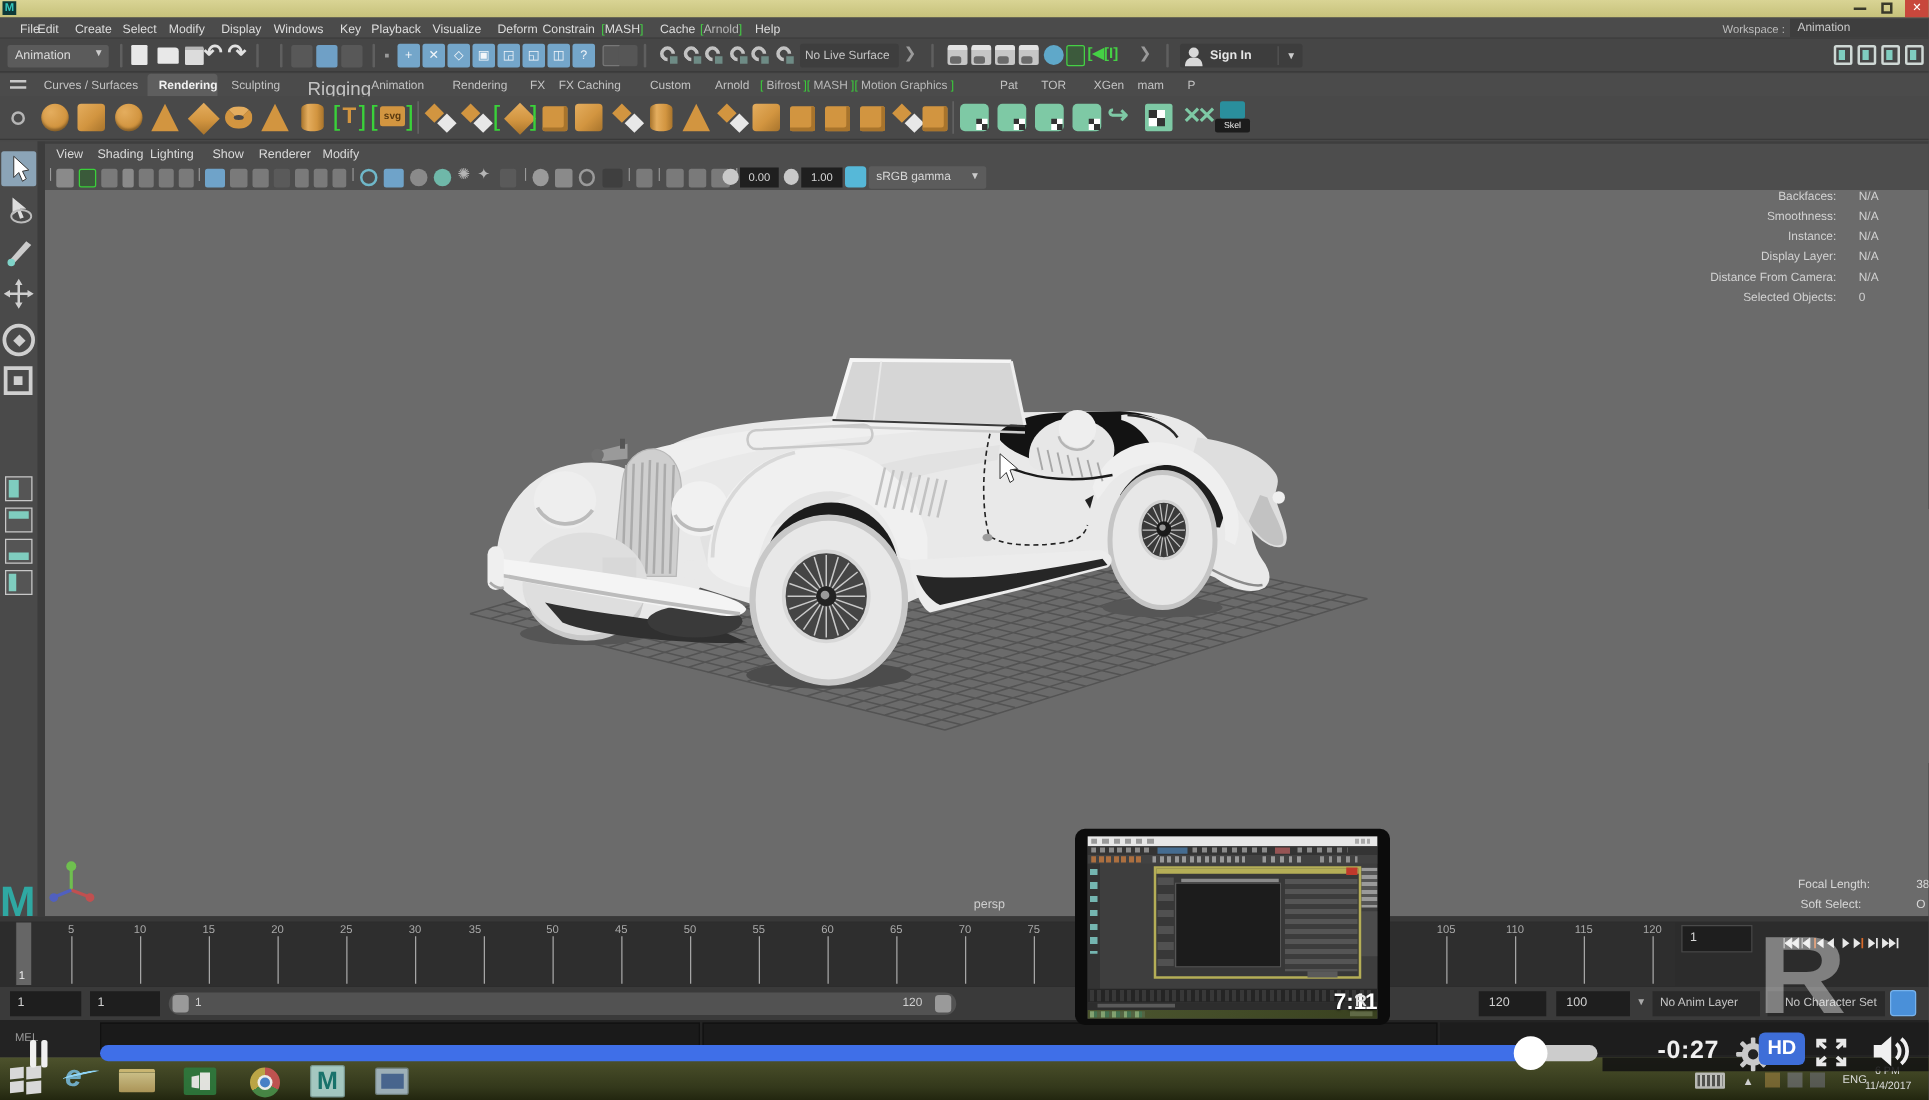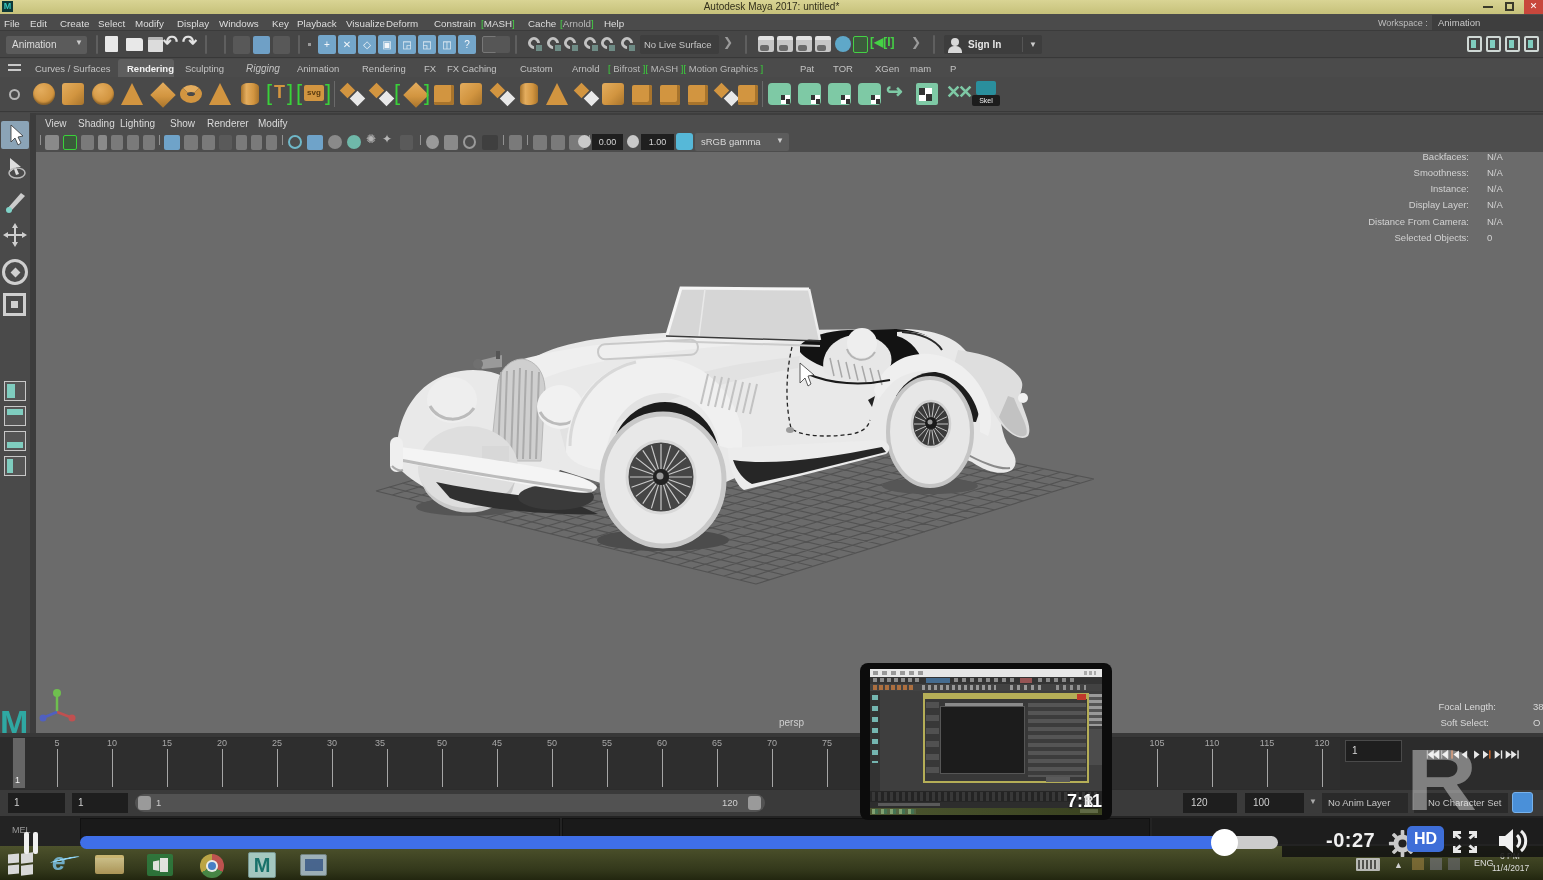--- a/index.html
+++ b/index.html
@@ -5,37 +5,36 @@
 html,body{width:1543px;height:880px;overflow:hidden;background:#484848}
 body{font-family:"Liberation Sans",sans-serif;position:relative}
 .abs{position:absolute}
 .txt{position:absolute;white-space:nowrap}
 .ic{position:absolute;border-radius:2px}
 </style></head>
 <body>
 
 <div class="abs" style="left:0;top:0;width:1543px;height:14px;background:linear-gradient(#d9d494,#c6c17a)">
  <div class="abs" style="left:2px;top:1px;width:11px;height:11px;background:#0d3938;color:#35c4bc;font-size:9px;font-weight:bold;text-align:center;line-height:11px">M</div>
- <div class="txt" style="left:0;top:1px;width:1543px;text-align:center;font-size:10px;color:#33301c">Autodesk Maya 2017: untitled*</div>
  <div class="abs" style="left:1483px;top:6px;width:10px;height:2px;background:#3a3a2a"></div>
  <div class="abs" style="left:1505px;top:2px;width:9px;height:9px;border:2px solid #3a3a2a"></div>
  <div class="abs" style="left:1524px;top:0;width:19px;height:14px;background:#c8473c;color:#fff;font-size:9px;text-align:center;line-height:13px">✕</div>
 </div>
 <div class="abs" style="left:0;top:14px;width:1543px;height:17px;background:#4b4b4b;border-bottom:1px solid #3b3b3b">
-    <div class="txt" style="left:4px;top:4px;font-size:9.8px;color:#dedede">File</div>
+    <div class="txt" style="left:16px;top:4px;font-size:9.8px;color:#dedede">File</div>
     <div class="txt" style="left:30px;top:4px;font-size:9.8px;color:#dedede">Edit</div>
     <div class="txt" style="left:60px;top:4px;font-size:9.8px;color:#dedede">Create</div>
     <div class="txt" style="left:98px;top:4px;font-size:9.8px;color:#dedede">Select</div>
     <div class="txt" style="left:135px;top:4px;font-size:9.8px;color:#dedede">Modify</div>
     <div class="txt" style="left:177px;top:4px;font-size:9.8px;color:#dedede">Display</div>
     <div class="txt" style="left:219px;top:4px;font-size:9.8px;color:#dedede">Windows</div>
     <div class="txt" style="left:272px;top:4px;font-size:9.8px;color:#dedede">Key</div>
     <div class="txt" style="left:297px;top:4px;font-size:9.8px;color:#dedede">Playback</div>
     <div class="txt" style="left:346px;top:4px;font-size:9.8px;color:#dedede">Visualize</div>
-    <div class="txt" style="left:386px;top:4px;font-size:9.8px;color:#dedede">Deform</div>
+    <div class="txt" style="left:398px;top:4px;font-size:9.8px;color:#dedede">Deform</div>
     <div class="txt" style="left:434px;top:4px;font-size:9.8px;color:#dedede">Constrain</div>
     <div class="txt" style="left:528px;top:4px;font-size:9.8px;color:#dedede">Cache</div>
     <div class="txt" style="left:604px;top:4px;font-size:9.8px;color:#dedede">Help</div>
     <div class="txt" style="left:481px;top:4px;font-size:9.8px;color:#dedede"><span style="color:#45d145">[</span>MASH<span style="color:#45d145">]</span></div>
     <div class="txt" style="left:560px;top:4px;font-size:9.8px;color:#dedede"><span style="color:#45d145">[</span><span style="color:#b8b8b8">Arnold</span><span style="color:#45d145">]</span></div>
     <div class="txt" style="left:1378px;top:4px;font-size:9px;color:#bdbdbd">Workspace :</div>
     <div class="abs" style="left:1432px;top:1px;width:111px;height:15px;background:#3e3e3e;color:#c9c9c9;font-size:9.5px;padding:2px 0 0 6px">Animation</div>
   </div>
 <div class="abs" style="left:0;top:31px;width:1543px;height:27px;background:#464646;border-bottom:1px solid #383838">
     <div class="abs" style="left:6px;top:5px;width:81px;height:18px;background:#5b5b5b;border-radius:2px;color:#dcdcdc;font-size:10px;padding:3px 0 0 6px">Animation<span style="position:absolute;right:4px;top:2px;color:#ccc;font-size:8px">▼</span></div>
@@ -116,21 +115,21 @@
       <div style="position:absolute;left:2px;top:2px;width:5px;height:8px;background:#7fcdbf"></div>
     </div>
   </div>
 <div class="abs" style="left:0;top:59px;width:1543px;height:18px;background:#4b4b4b">
     <div class="abs" style="left:8px;top:5px;width:13px;height:2px;background:#c9c9c9"></div>
     <div class="abs" style="left:8px;top:10px;width:13px;height:2px;background:#c9c9c9"></div>
     <div class="abs" style="left:118px;top:0;width:56px;height:18px;background:#5e5e5e;border-radius:3px 3px 0 0"></div>
     <div class="txt" style="left:35px;top:4px;font-size:9.5px;color:#c3c3c3;">Curves / Surfaces</div>
     <div class="txt" style="left:127px;top:4px;font-size:9.5px;color:#f2f2f2;font-weight:bold;">Rendering</div>
     <div class="txt" style="left:185px;top:4px;font-size:9.5px;color:#c3c3c3;">Sculpting</div>
-    <div class="txt" style="left:246px;top:4px;font-size:10px;color:#c3c3c3;font-style:italic;">Rigging</div>
+    <div class="txt" style="left:246px;top:4px;font-size:15px;color:#c3c3c3;">Rigging</div>
     <div class="txt" style="left:297px;top:4px;font-size:9.5px;color:#c3c3c3;">Animation</div>
     <div class="txt" style="left:362px;top:4px;font-size:9.5px;color:#c3c3c3;">Rendering</div>
     <div class="txt" style="left:424px;top:4px;font-size:9.5px;color:#c3c3c3;">FX</div>
     <div class="txt" style="left:447px;top:4px;font-size:9.5px;color:#c3c3c3;">FX Caching</div>
     <div class="txt" style="left:520px;top:4px;font-size:9.5px;color:#c3c3c3;">Custom</div>
     <div class="txt" style="left:572px;top:4px;font-size:9.5px;color:#c3c3c3;">Arnold</div>
     <div class="txt" style="left:800px;top:4px;font-size:9.5px;color:#c3c3c3;">Pat</div>
     <div class="txt" style="left:833px;top:4px;font-size:9.5px;color:#c3c3c3;">TOR</div>
     <div class="txt" style="left:875px;top:4px;font-size:9.5px;color:#c3c3c3;">XGen</div>
     <div class="txt" style="left:910px;top:4px;font-size:9.5px;color:#c3c3c3;">mam</div>

